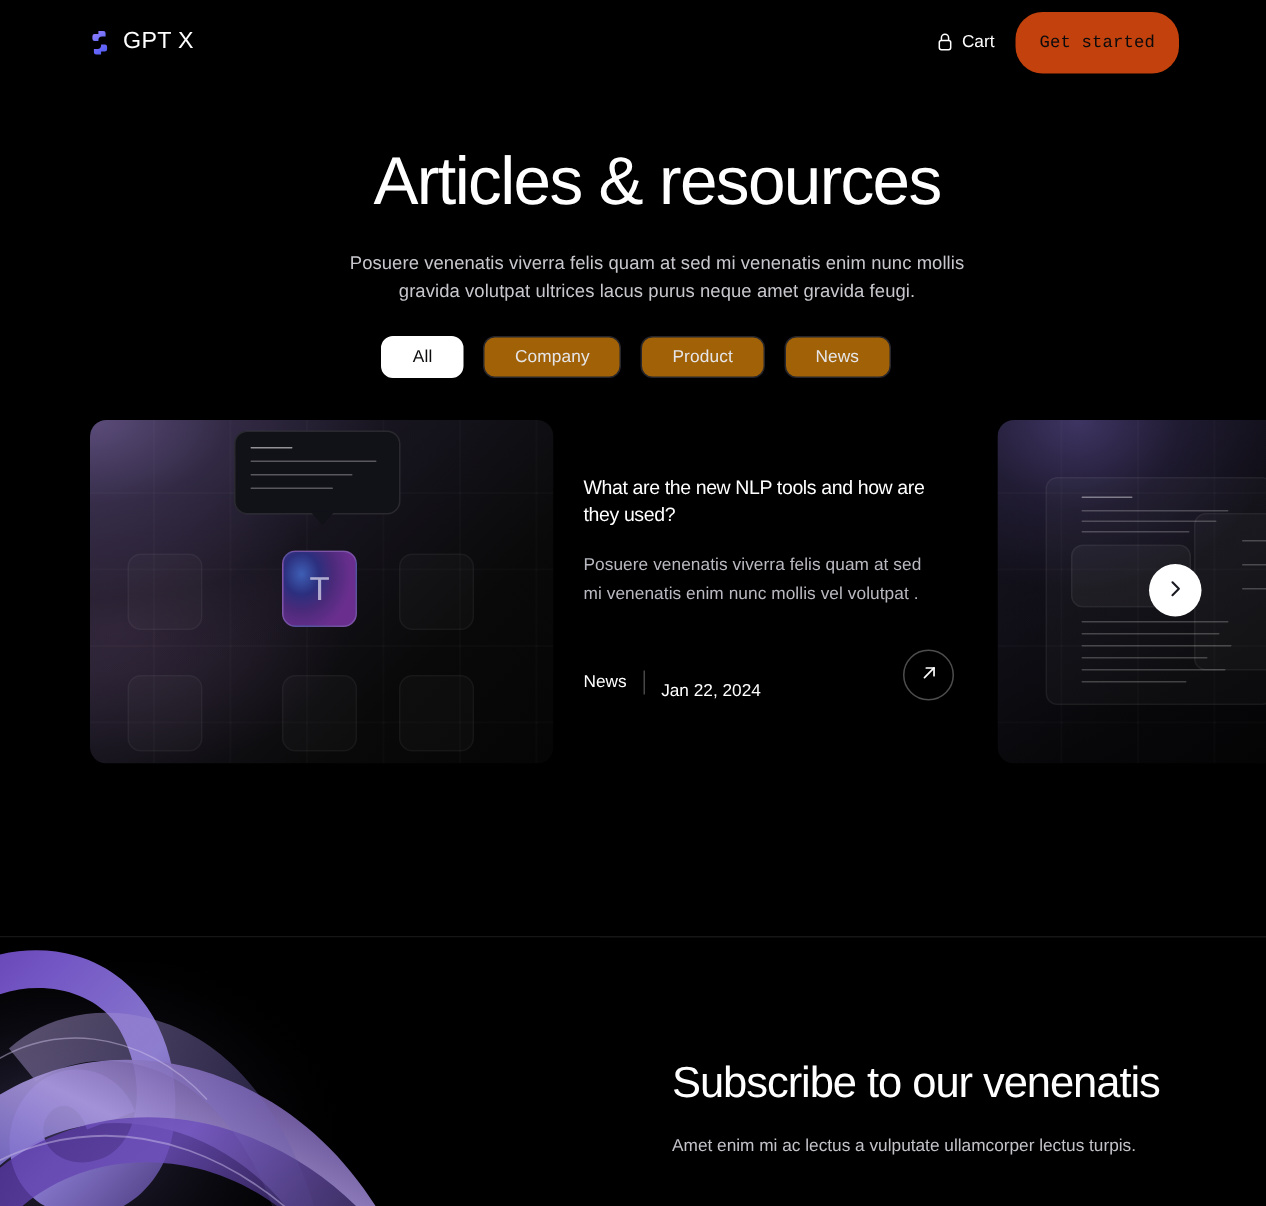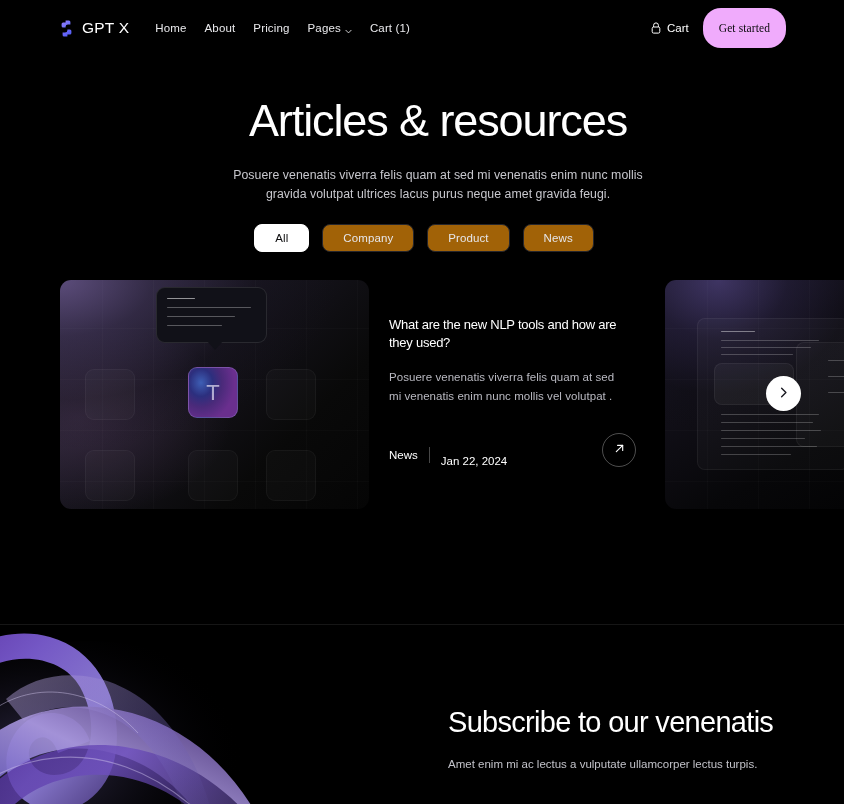--- a/index.html
+++ b/index.html
@@ -24,23 +24,23 @@
   .nav-links { display: flex; align-items: center; gap: 18px; }
   .nav-link {
     font-size: 11.5px; color: #e9e9ec; letter-spacing: 0.15px;
     display: flex; align-items: center; gap: 4px; cursor: pointer; white-space: nowrap;
   }
   .chev-dn { width: 7px; height: 7px; display:block; }
   .nav-right { margin-left: auto; display: flex; align-items: center; gap: 14px; }
   .login { display: flex; align-items: center; gap: 6px; font-size: 11.5px; color: #ffffff; cursor: pointer; }
   .lock-ic { width: 10px; height: 12px; display:block; }
   .cta {
-    background: #f0abfc; color: #0b0b0d; font-size: 11.5px;
+    background: #c2410c; color: #0b0b0d; font-size: 11.5px;
     padding: 14px 16px; border-radius: 18px; border: none; cursor: pointer;
-    font-family: Liberation Serif, serif; letter-spacing: 0.1px;
+    font-family: Liberation Mono, monospace; letter-spacing: 0.1px;
   }
 
   
   .hero { position: absolute; top: 96px; left: 0; width: 844px; text-align: center; padding-left: 32px; }
   .hero-title {
     font-size: 45px; font-weight: 400; letter-spacing: -1.1px;
     color: #ffffff; line-height: 1.12;
   }
   .hero-sub {
     margin: 20px auto 0; width: 420px; font-size: 12.3px; line-height: 1.55;
@@ -171,42 +171,20 @@
                   <stop offset="1" stop-color="#5b6cf5"></stop>
               </linearGradient>
             </defs>
             <path d="M7.6 0.6 h3.3 a1.5 1.5 0 0 1 1.5 1.5 v2.3 h-2.4 a2.4 2.4 0 0 0 -2.4 2.4 v0.6 h-2.5 a1.5 1.5 0 0 1 -1.5 -1.5 v-1.8 a1.5 1.5 0 0 1 1.5 -1.5 h2.5 z" fill="url(#lg2)"></path>
             <path d="M9.4 16.4 h-3.3 a1.5 1.5 0 0 1 -1.5 -1.5 v-2.3 h2.4 a2.4 2.4 0 0 0 2.4 -2.4 v-0.6 h2.5 a1.5 1.5 0 0 1 1.5 1.5 v1.8 a1.5 1.5 0 0 1 -1.5 1.5 h-2.5 z" fill="url(#lg1)"></path>
           </svg>
         </span>
         <span class="brand-name">GPT X</span>
       </div>
 
-      <div class="nav-links">
-        <div class="nav-link">
-          <span>Home</span>
-        </div>
-        <div class="nav-link">
-          <span>About</span>
-        </div>
-        <div class="nav-link">
-          <span>Pricing</span>
-        </div>
-        <div class="nav-link">
-          <span>Pages</span>
-          <span class="chev-dn">
-            <svg width="7" height="7" viewBox="0 0 8 8">
-                <path d="M1 2.6 L4 5.6 L7 2.6" fill="none" stroke="#e9e9ec" stroke-width="1" stroke-linecap="round" stroke-linejoin="round"></path>
-              </svg>
-          </span>
-        </div>
-        <div class="nav-link">
-          <span>Cart (1)</span>
-        </div>
-      </div>
     </div>
 
     <div class="nav-right">
       <div class="login">
         <span class="lock-ic">
           <svg width="10" height="12" viewBox="0 0 10 12">
             <path d="M2.6 5 V3.3 a2.4 2.4 0 0 1 4.8 0 V5" fill="none" stroke="#ffffff" stroke-width="1"></path>
             <rect x="1.2" y="5" width="7.6" height="6.1" rx="1.4" fill="none" stroke="#ffffff" stroke-width="1"></rect>
           </svg>
         </span>

